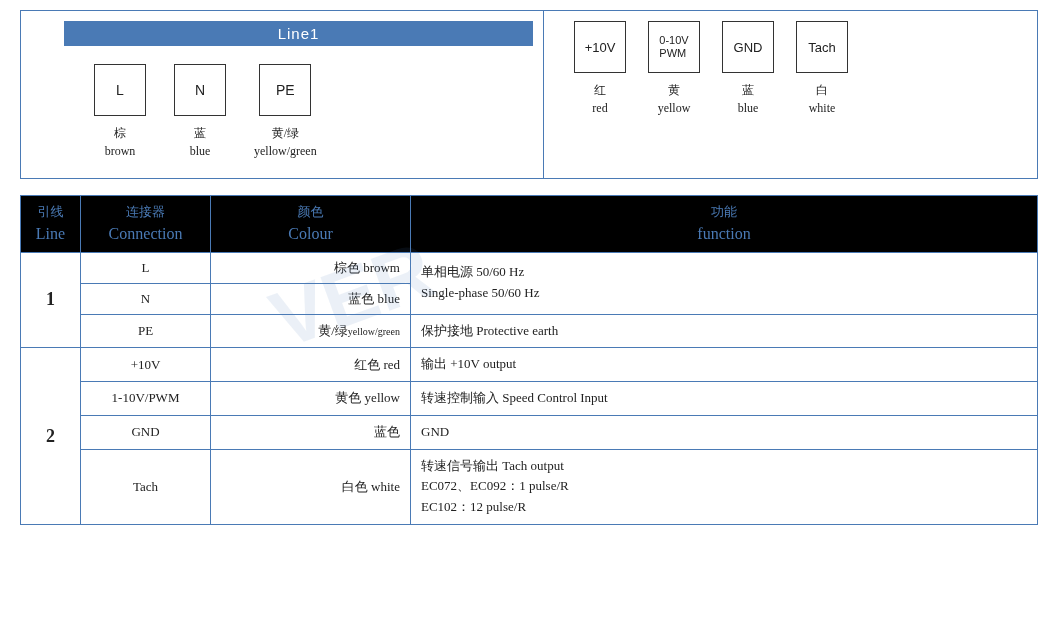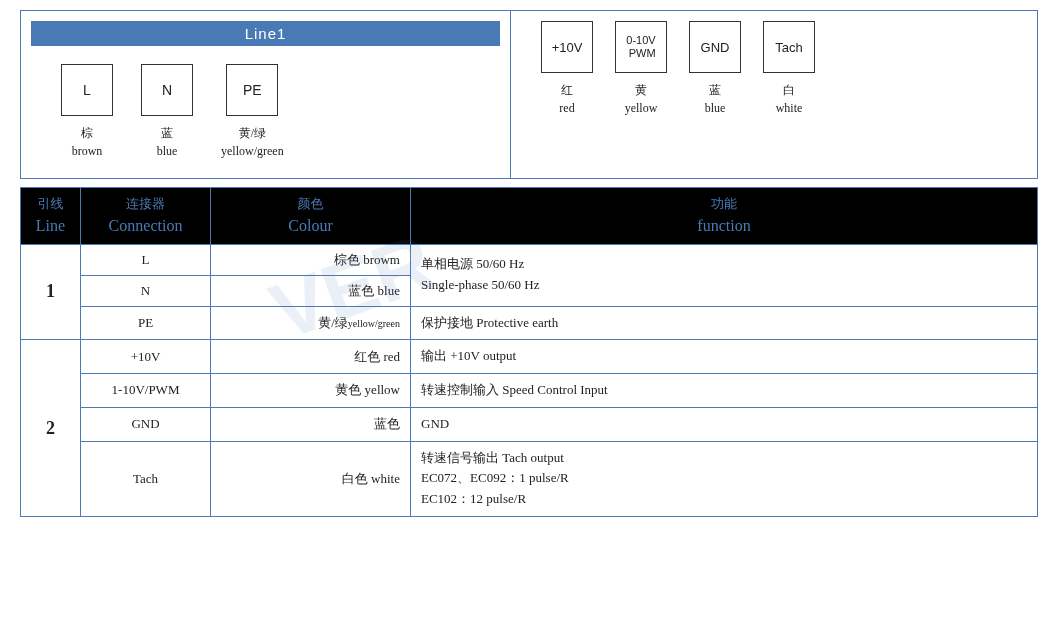--- a/index.html
+++ b/index.html
@@ -12,21 +12,22 @@
 
     .outer {
       width: 1058px;
       padding: 10px 20px;
     }
 
     
     .top-section {
       display: flex;
       border: 1.5px solid #4a7ab5;
-      margin-bottom: 8px;
+      margin-bottom: 16px;
+      padding-left: 33px;
     }
 
     .line1-block {
       flex: 0 0 490px;
       border-right: 1.5px solid #4a7ab5;
       padding: 10px 10px 18px 10px;
     }
 
     .line2-block {
       flex: 1;
@@ -67,21 +68,21 @@
       justify-content: center;
       font-size: 14px;
       font-family: Arial, sans-serif;
       background: #fff;
       position: relative;
     }
 
     .connector-box.small-text {
       font-size: 11px;
       line-height: 1.2;
-      text-align: right;
+      text-align: left;
     }
 
     .connector-label {
       text-align: center;
       font-size: 12px;
       line-height: 1.5;
     }
 
     
     .data-table {

